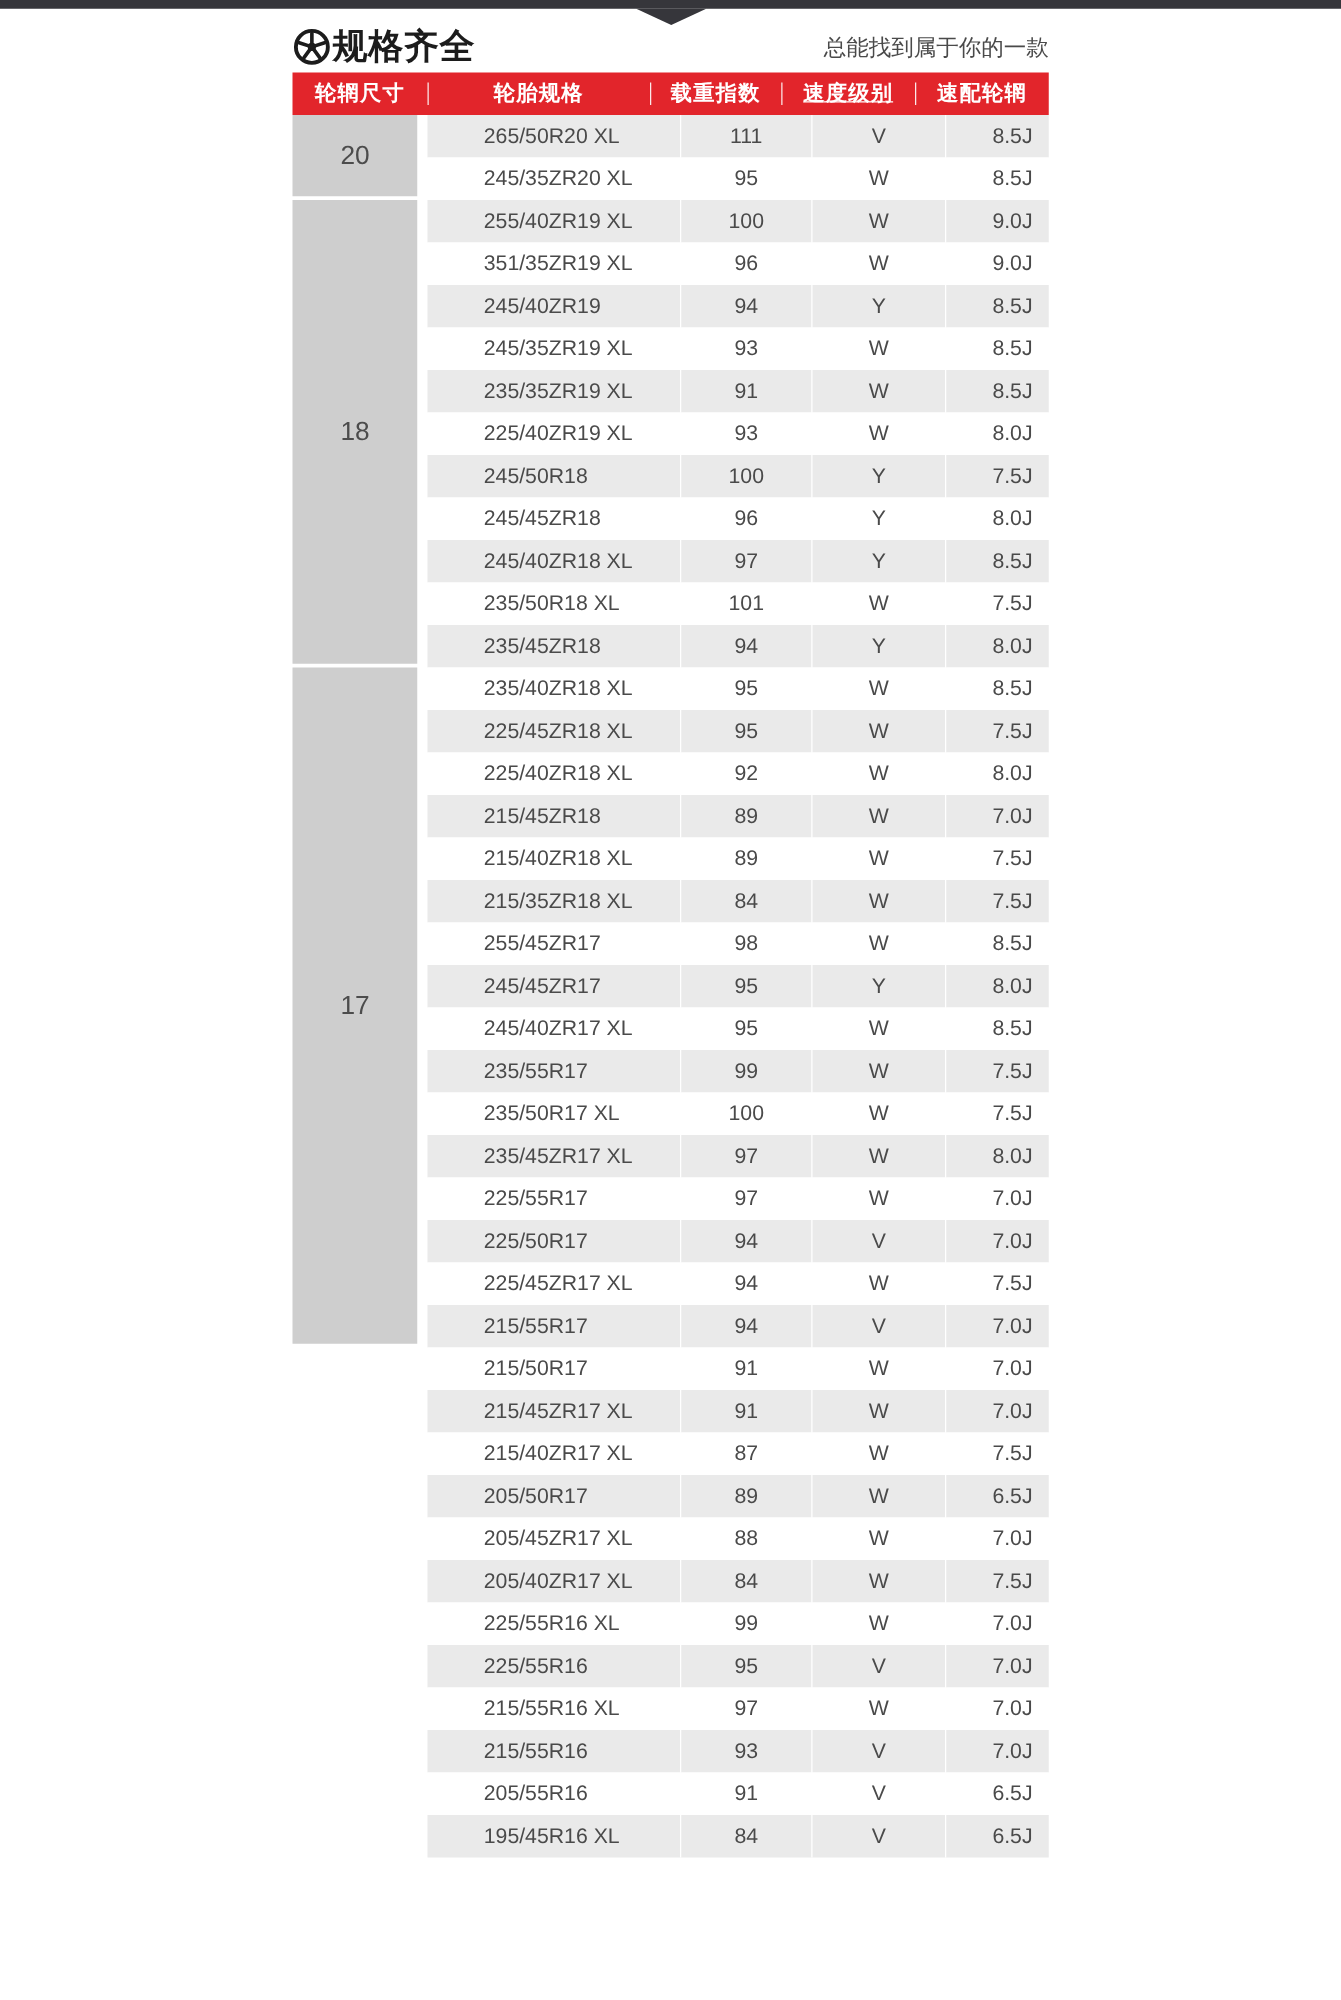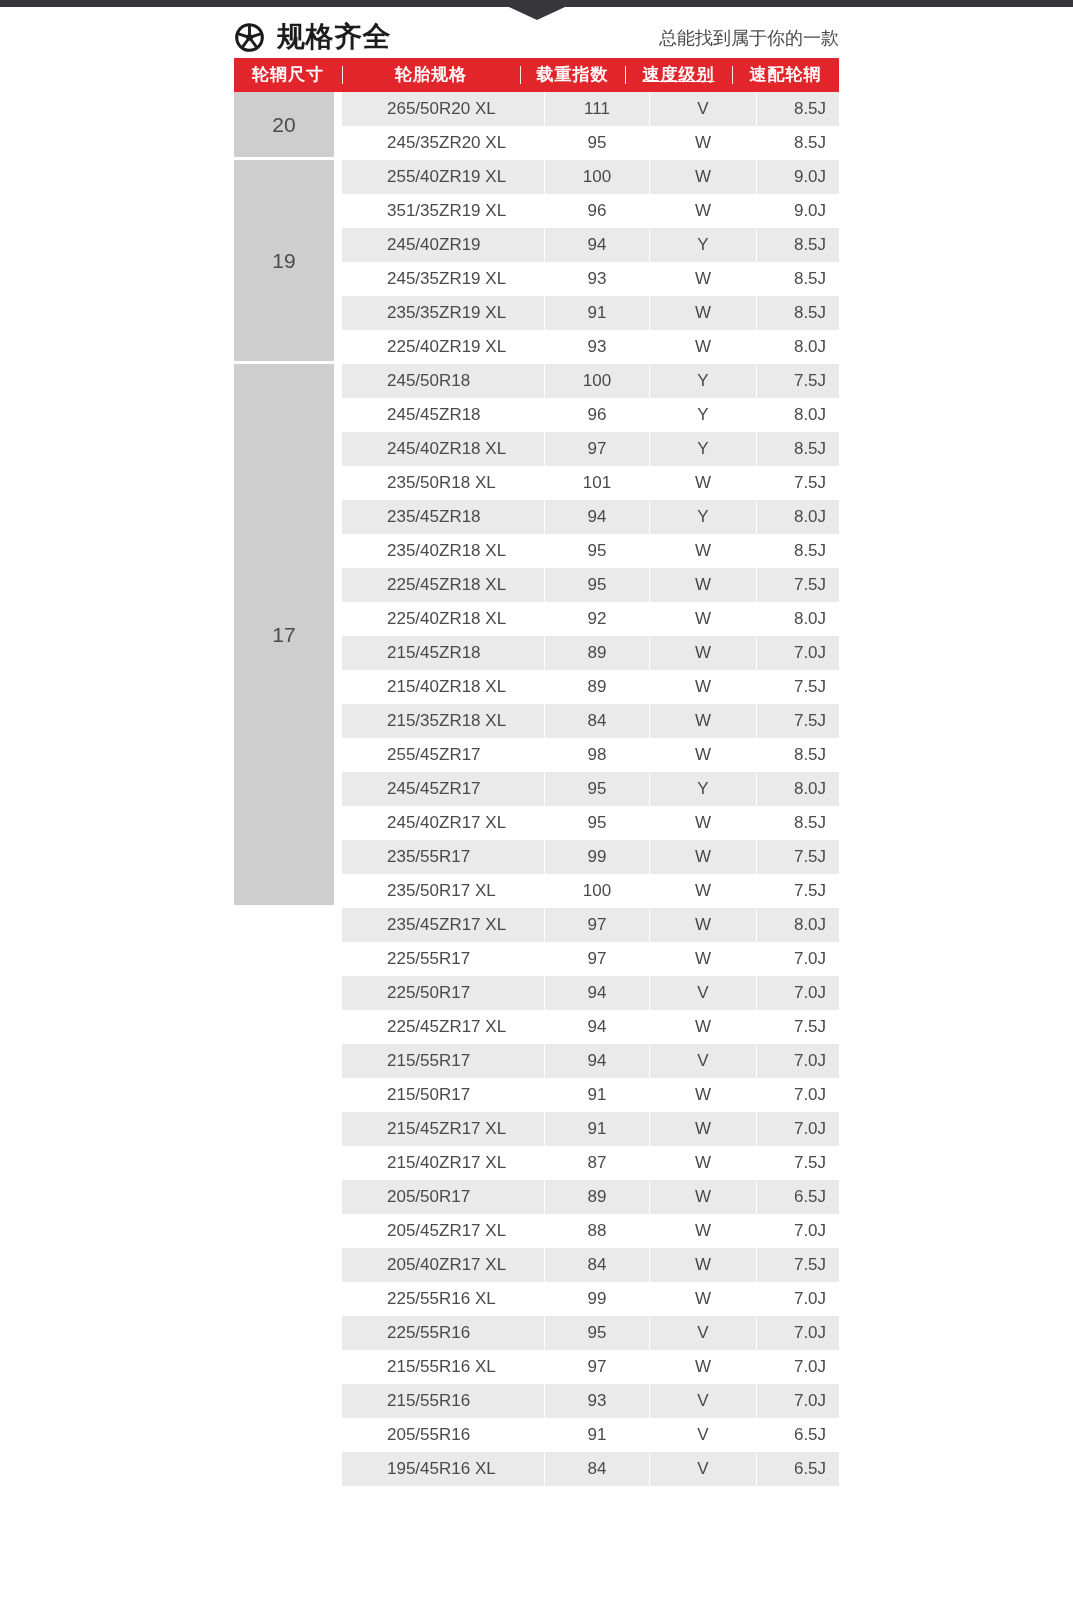--- a/index.html
+++ b/index.html
@@ -12,21 +12,21 @@
   .pointer{
     position:absolute;top:7px;left:50%;transform:translateX(-50%);
     width:0;height:0;
     border-left:28px solid transparent;border-right:28px solid transparent;
     border-top:13px solid #36363b;
   }
   .head{
     width:605px;margin:14px auto 5px;display:flex;
     justify-content:space-between;align-items:flex-end;
   }
-  .title-wrap{display:flex;align-items:center;gap:12px;}
+  .title-wrap{display:flex;align-items:center;gap:1px;}
   .title{font-size:28px;font-weight:bold;color:#1c1c1c;letter-spacing:0.5px;line-height:32px;}
   .subtitle{font-size:18px;color:#4a4a4a;padding-bottom:3px;}
   .tbl{width:605px;margin:0 auto;}
   .thead{position:relative;height:34px;background:#e2252b;display:flex;}
   .hcell{
     color:#ffffff;font-size:17px;font-weight:bold;text-align:center;
     line-height:34px;letter-spacing:1px;flex:none;
   }
   .hdiv{position:absolute;top:8px;bottom:8px;width:1px;background:rgba(255,255,255,0.9);}
   .tbody{display:flex;}
@@ -79,21 +79,21 @@
       <span class="hdiv" style="left: 286px;"></span>
       <span class="hcell" style="width: 105px;">载重指数</span>
       <span class="hdiv" style="left: 391px;"></span>
       <span class="hcell" style="width: 107px; text-decoration: underline;">速度级别</span>
       <span class="hdiv" style="left: 498px;"></span>
       <span class="hcell" style="width: 107px;">速配轮辋</span>
     </div>
   <div class="tbody">
     <div class="size-col">
         <div class="size-cell" style="height: 65px; margin-bottom: 3px; text-align: right;">20</div>
-        <div class="size-cell" style="height: 201px; margin-bottom: 3px;">19</div>
+        <div class="size-cell" style="height: 371px; margin-bottom: 3px;">18</div>
         <div class="size-cell" style="height: 541px; margin-bottom: 3px;">17</div>
       </div>
     <div class="gutter"></div>
     <div class="rows">
         <div class="row odd">
           <span class="cell c-spec">265/50R20 XL</span>
           <span class="cell c-load">111</span>
           <span class="cell c-speed">V</span>
           <span class="cell c-rim">8.5J</span>
         </div>

